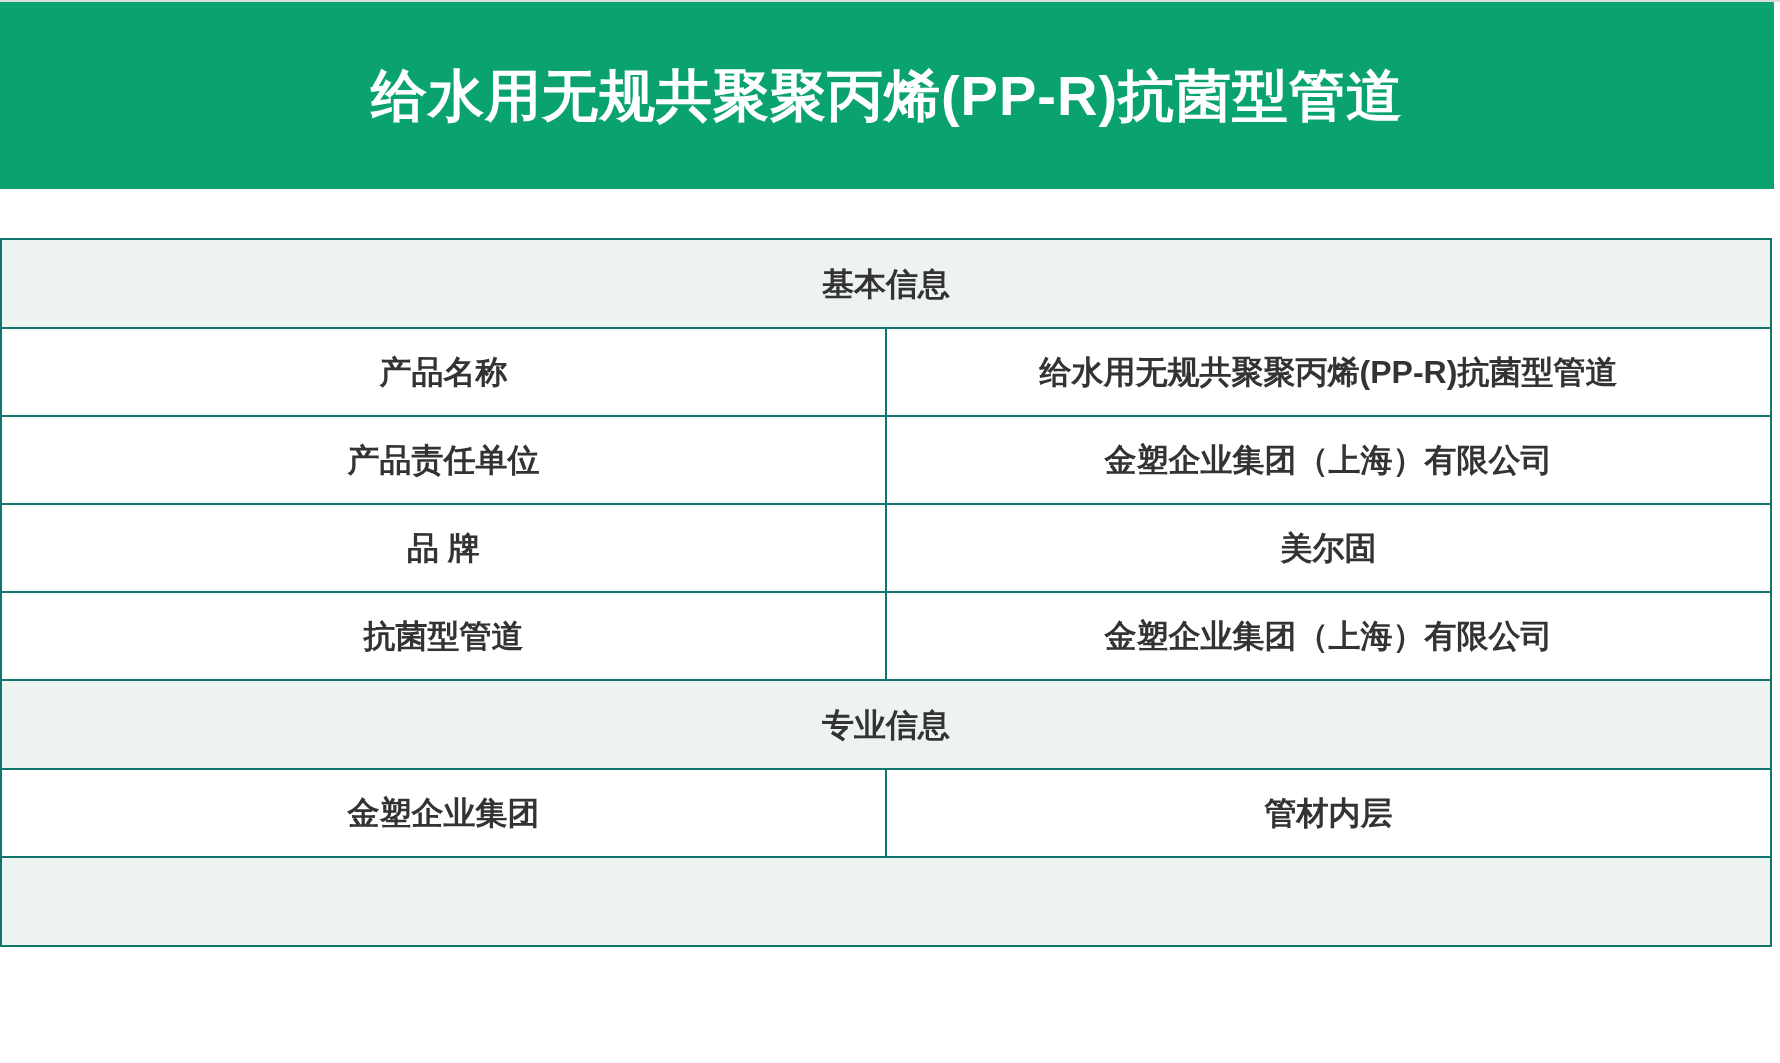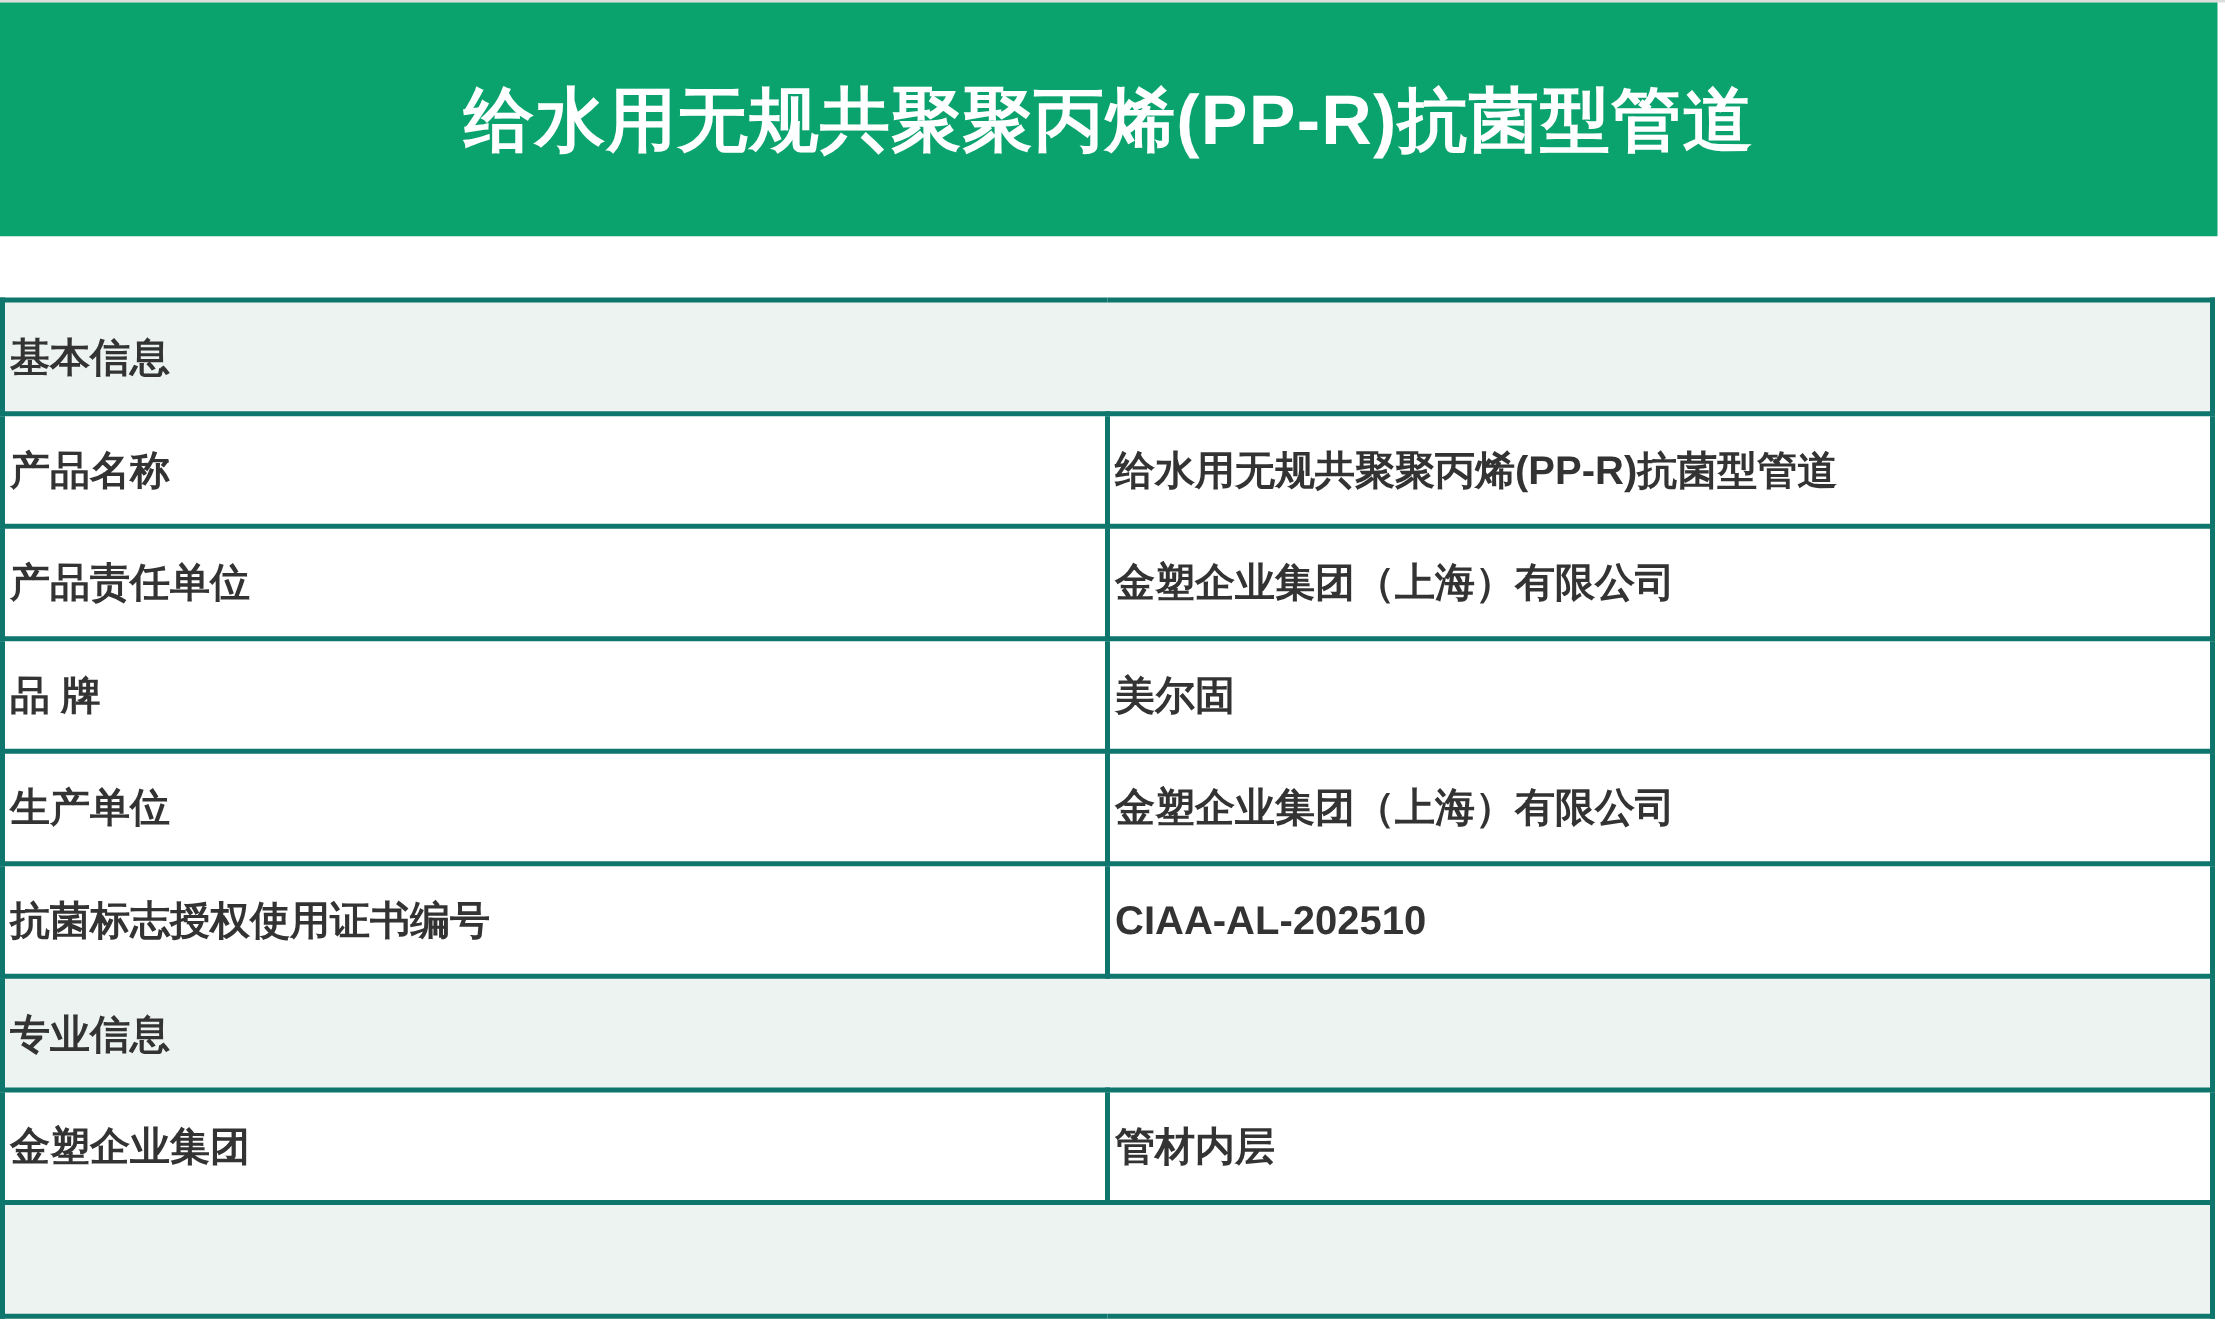--- a/index.html
+++ b/index.html
@@ -41,22 +41,22 @@
   }
   .info-table {
     margin-top: 49px;
     width: 1772px;
     border-collapse: collapse;
     table-layout: fixed;
     font-size: 32px;
     color: #333333;
   }
   .info-table td {
-    border: 4px solid #0f766e;
-    text-align: left;
+    border: 2px solid #0f766e;
+    text-align: center;
     vertical-align: middle;
     padding: 4px;
     line-height: 1.25;
   }
   .section-cell {
     background: #ecf3f1;
     height: 79px;
     font-weight: bold;
   }
   .data-row td {
@@ -90,26 +90,22 @@
         </tr>
         <tr class="data-row">
           <td class="label-cell">产品责任单位</td>
           <td class="value-cell">金塑企业集团（上海）有限公司</td>
         </tr>
         <tr class="data-row">
           <td class="label-cell">品 牌</td>
           <td class="value-cell">美尔固</td>
         </tr>
         <tr class="data-row">
-          <td class="label-cell">生产单位</td>
+          <td class="label-cell">抗菌型管道</td>
           <td class="value-cell">金塑企业集团（上海）有限公司</td>
-        </tr>
-        <tr class="data-row">
-          <td class="label-cell">抗菌标志授权使用证书编号</td>
-          <td class="value-cell">CIAA-AL-202510</td>
         </tr>
 
         <tr>
           <td colspan="2" class="section-cell">专业信息</td>
         </tr>
         <tr class="data-row">
           <td class="label-cell">金塑企业集团</td>
           <td class="value-cell">管材内层</td>
         </tr>
 

